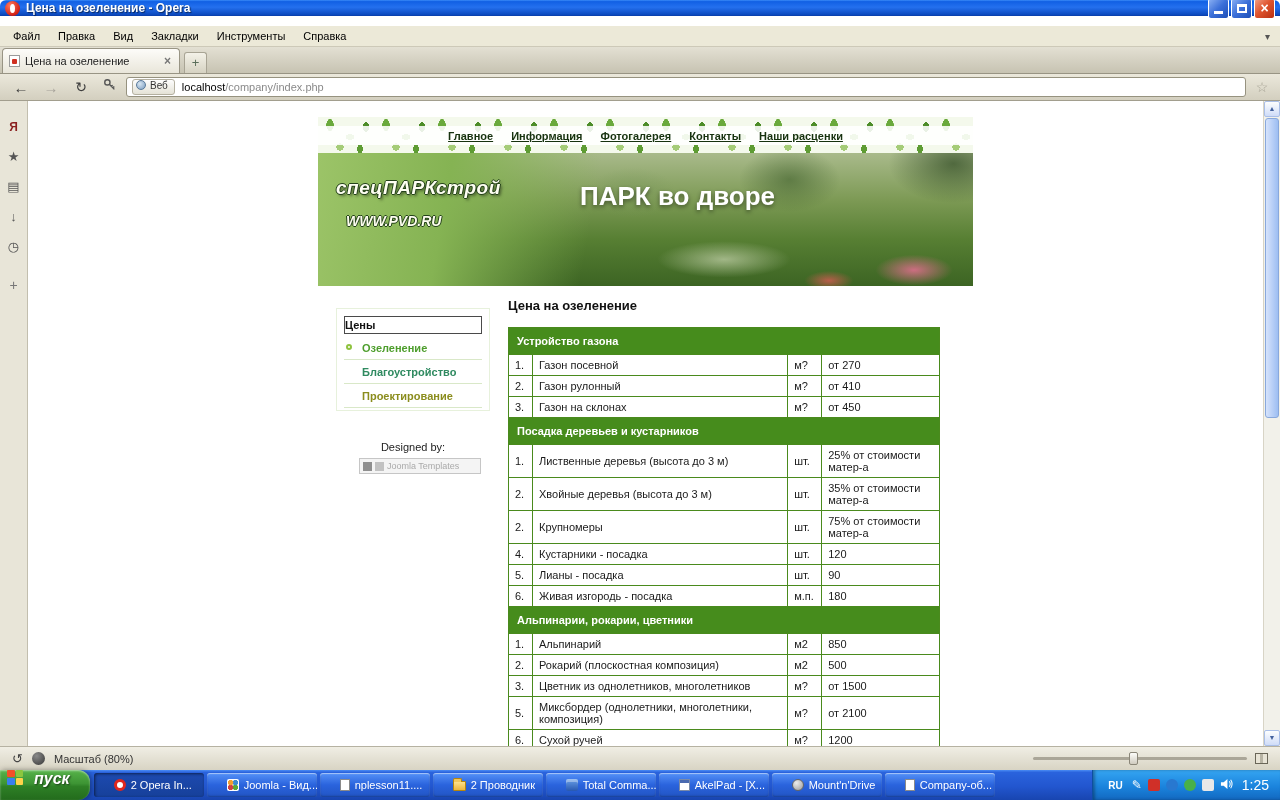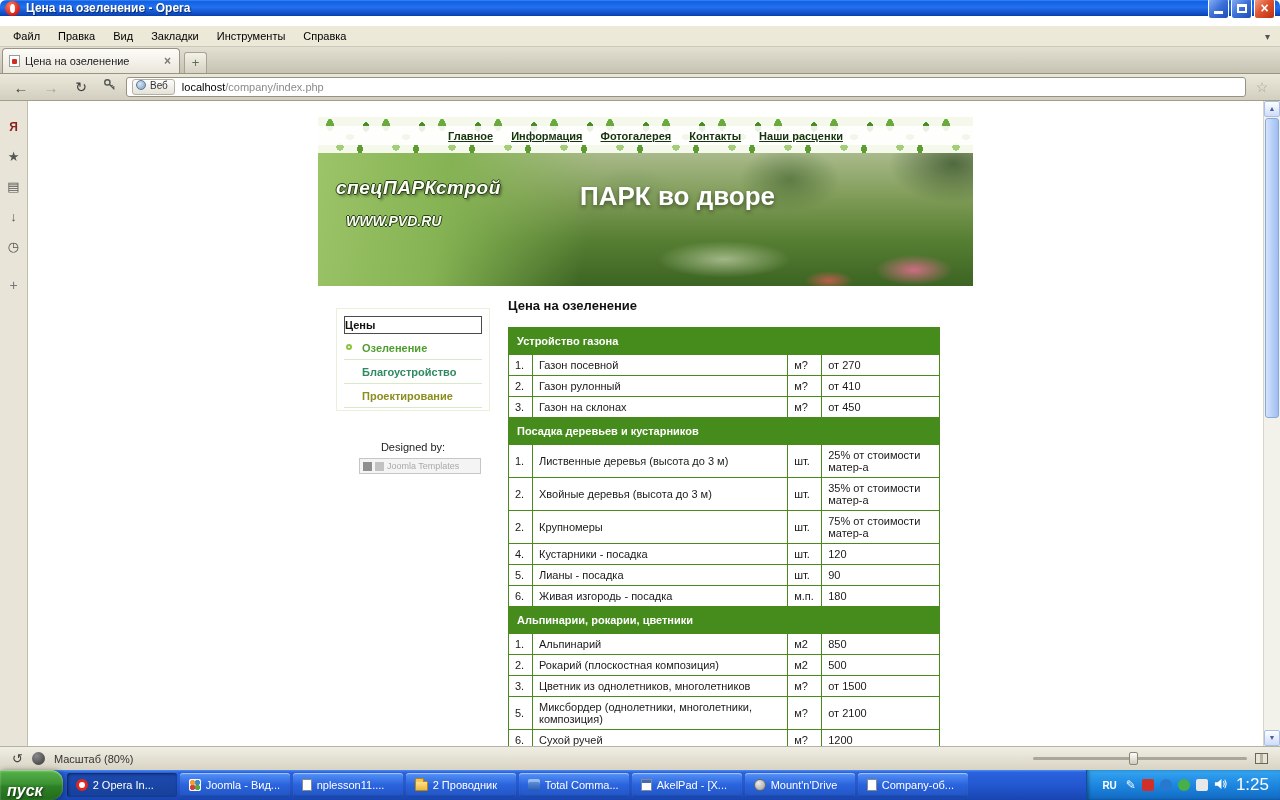--- a/index.html
+++ b/index.html
@@ -155,29 +155,29 @@
     background:linear-gradient(90deg,#e8e4d6 40%, #b8b4a4 40% 60%, #e8e4d6 60%); }
 
   
   .taskbar { position:absolute; left:0; right:0; bottom:0; height:30px;
     background:linear-gradient(180deg,#4a8cf4 0%,#2a63dd 8%,#2256cf 55%,#1845b0 100%);
     display:flex; align-items:stretch; }
   .startbtn { height:30px; padding:0 20px 0 7px; border-radius:0 12px 12px 0;
     background:linear-gradient(180deg,#57b34a 0%,#3d9434 45%,#2e8026 55%,#236b1c 100%);
     box-shadow:inset 0 1px 2px rgba(255,255,255,.5), 2px 0 5px rgba(0,0,0,.35);
     display:flex; gap:11px; color:#fff; font-weight:bold; font-style:italic;
-    font-size:16px; text-shadow:1px 1px 2px rgba(0,0,0,.6);flex-direction:column; }
+    font-size:16px; text-shadow:1px 1px 2px rgba(0,0,0,.6); }
   .winflag { width:16px; height:15px; display:grid; grid-template-columns:1fr 1fr; grid-template-rows:1fr 1fr; gap:1px; }
   .winflag span { border-radius:1px; }
   .f1{background:#f34f28;} .f2{background:#8cc63f;} .f3{background:#3a7ef0;} .f4{background:#ffd24a;}
   .tbitems { flex:1; display:flex; gap:3px; padding:3px 4px; overflow:hidden; }
   .tbitem { flex:0 0 110px; height:24px; border-radius:3px;
     background:linear-gradient(#5592f8,#2a63dd 50%,#2255c4);
     box-shadow:inset 0 1px 1px rgba(255,255,255,.5), inset 0 -1px 2px rgba(0,0,0,.25);
-    display:flex; align-items:center; gap:5px; padding:0 9px; color:#fff; font-size:11px;
+    display:flex; align-items:center; gap:5px; padding:0 20px; color:#fff; font-size:11px;
     white-space:nowrap; overflow:hidden; }
   .tbitem.active { background:linear-gradient(#1d4ab0,#16409a);
     box-shadow:inset 1px 1px 3px rgba(0,0,0,.55); }
   .ti { flex:0 0 auto; }
   .i-opera { width:12px; height:12px; border-radius:50%; border:3px solid #e0261d; background:#fff; }
   .i-joomla { width:12px; height:12px; border-radius:2px;
     background:
       radial-gradient(circle at 30% 30%, #f0a030 0 2.5px, transparent 3px),
       radial-gradient(circle at 70% 30%, #3a8cd0 0 2.5px, transparent 3px),
       radial-gradient(circle at 30% 70%, #d04040 0 2.5px, transparent 3px),
@@ -196,21 +196,21 @@
   .tray { display:flex; align-items:center; gap:6px; padding:0 11px 0 12px;
     background:linear-gradient(180deg,#35a5f2 0%,#1b84dd 55%,#1268c0 100%);
     border-left:1px solid #0d4fa0; box-shadow:inset 2px 0 3px rgba(0,0,0,.3); color:#fff; }
   .lang { font-size:10px; font-weight:bold; padding:1px 3px; }
   .tico { width:12px; height:12px; flex:0 0 auto; }
   .t-pencil { color:#fff; font-size:12px; width:auto; line-height:1; }
   .t-red { background:#d03028; border-radius:2px; }
   .t-blue { background:#2878d0; border-radius:50%; }
   .t-green { background:#48b048; border-radius:50%; }
   .t-white { background:#e8e8e8; border-radius:2px; }
-  .time { font-size:17px; margin-left:3px; }
+  .time { font-size:14px; margin-left:3px; }
 </style>
 </head>
 <body>
 
 <div class="screen">
 
   <div class="titlebar">
     <span class="opera-badge"></span>
     <span class="ttl">Цена на озеленение - Opera</span>
     <span class="winbtns">

